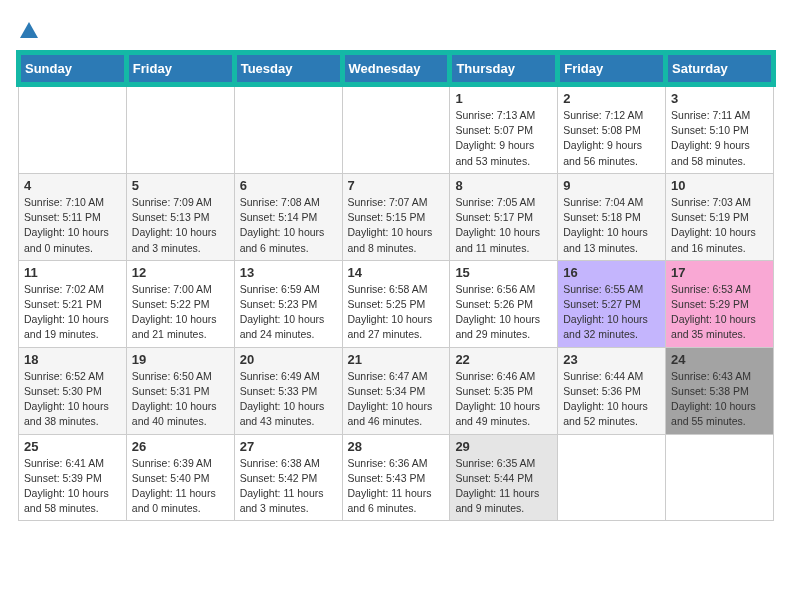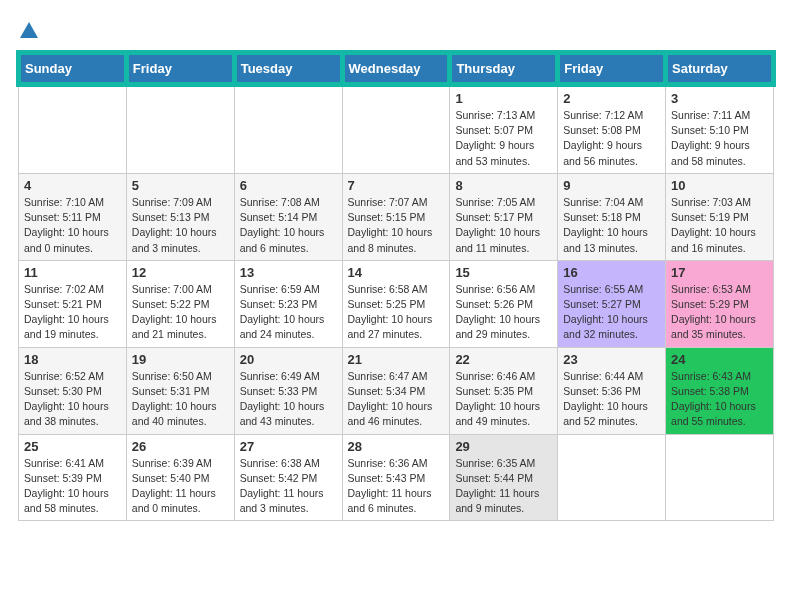--- a/index.html
+++ b/index.html
@@ -221,21 +221,21 @@
           <div class="day-info">Sunrise: 6:47 AM<br>Sunset: 5:34 PM<br>Daylight: 10 hours and 46 minutes.</div>
         </td>
         <td style="background-color: rgb(245, 245, 245);">
           <div class="day-number">22</div>
           <div class="day-info">Sunrise: 6:46 AM<br>Sunset: 5:35 PM<br>Daylight: 10 hours and 49 minutes.</div>
         </td>
         <td style="background-color: rgb(245, 245, 245);">
           <div class="day-number">23</div>
           <div class="day-info">Sunrise: 6:44 AM<br>Sunset: 5:36 PM<br>Daylight: 10 hours and 52 minutes.</div>
         </td>
-        <td style="background-color: #22c55e;">
+        <td style="background-color: #a3a3a3;">
           <div class="day-number">24</div>
           <div class="day-info">Sunrise: 6:43 AM<br>Sunset: 5:38 PM<br>Daylight: 10 hours and 55 minutes.</div>
         </td>
       </tr>
       <tr>
         <td style="background-color: rgb(255, 255, 255);">
           <div class="day-number">25</div>
           <div class="day-info">Sunrise: 6:41 AM<br>Sunset: 5:39 PM<br>Daylight: 10 hours and 58 minutes.</div>
         </td>
         <td style="background-color: rgb(255, 255, 255);">

